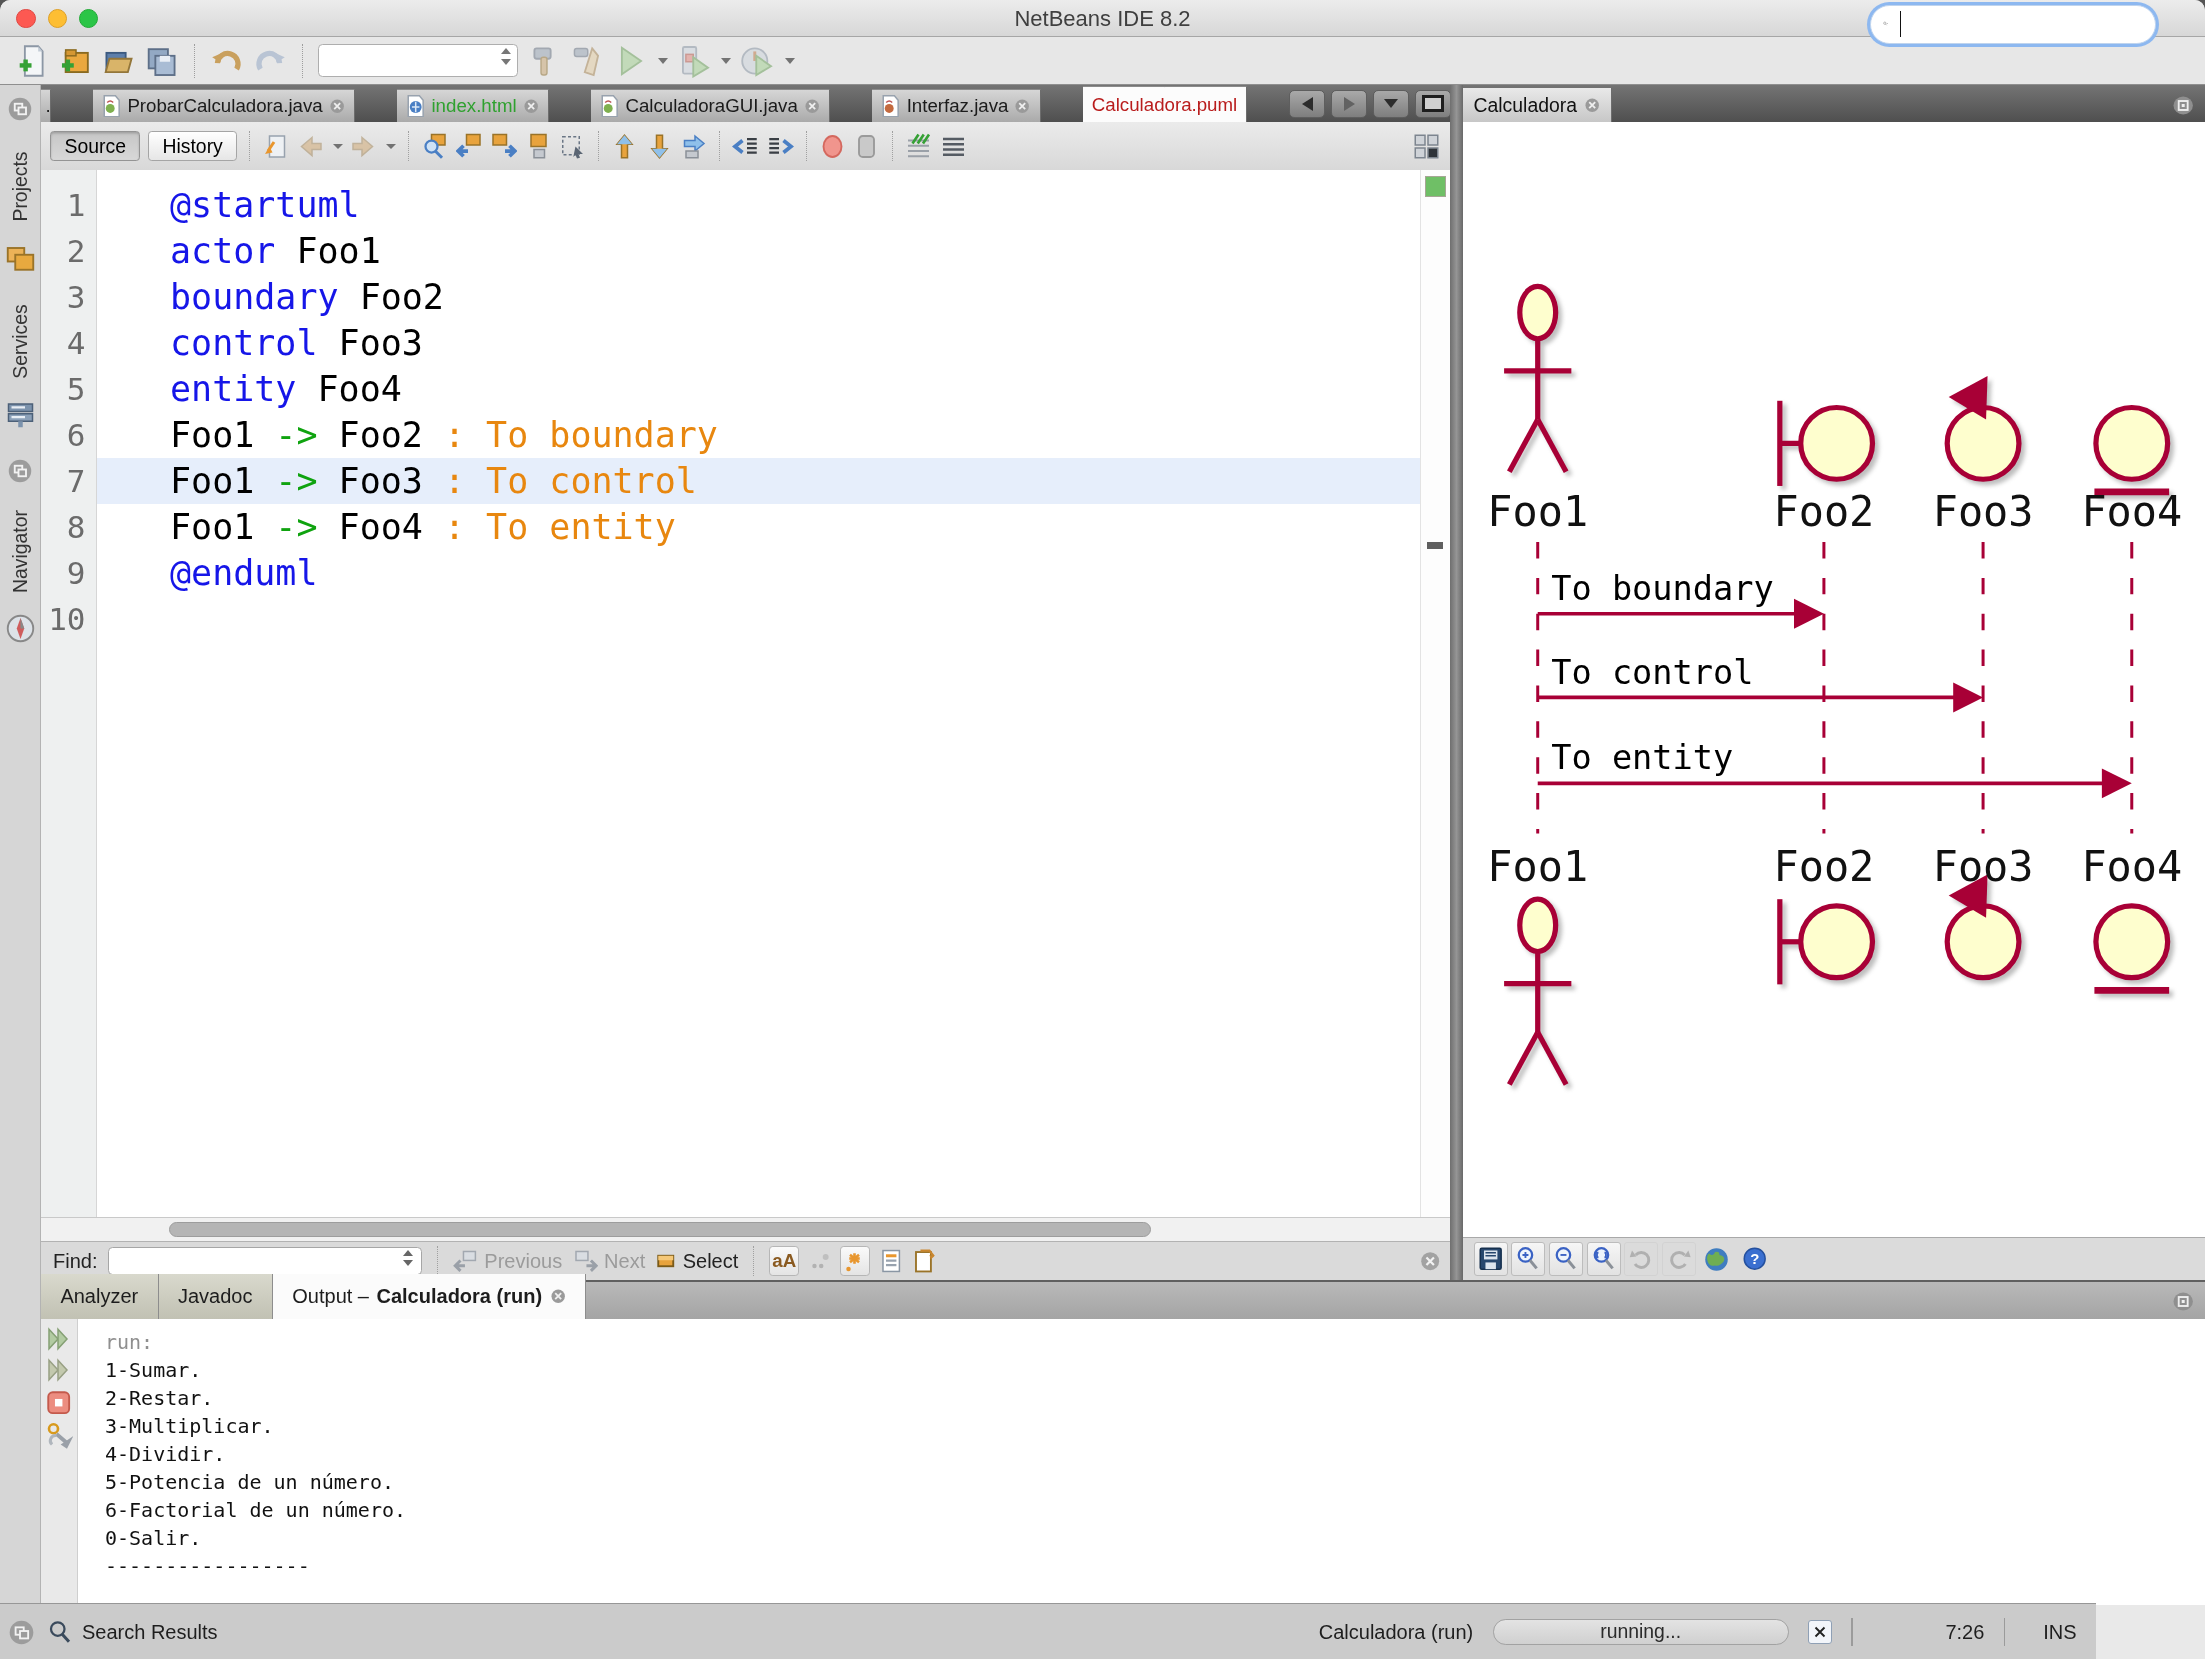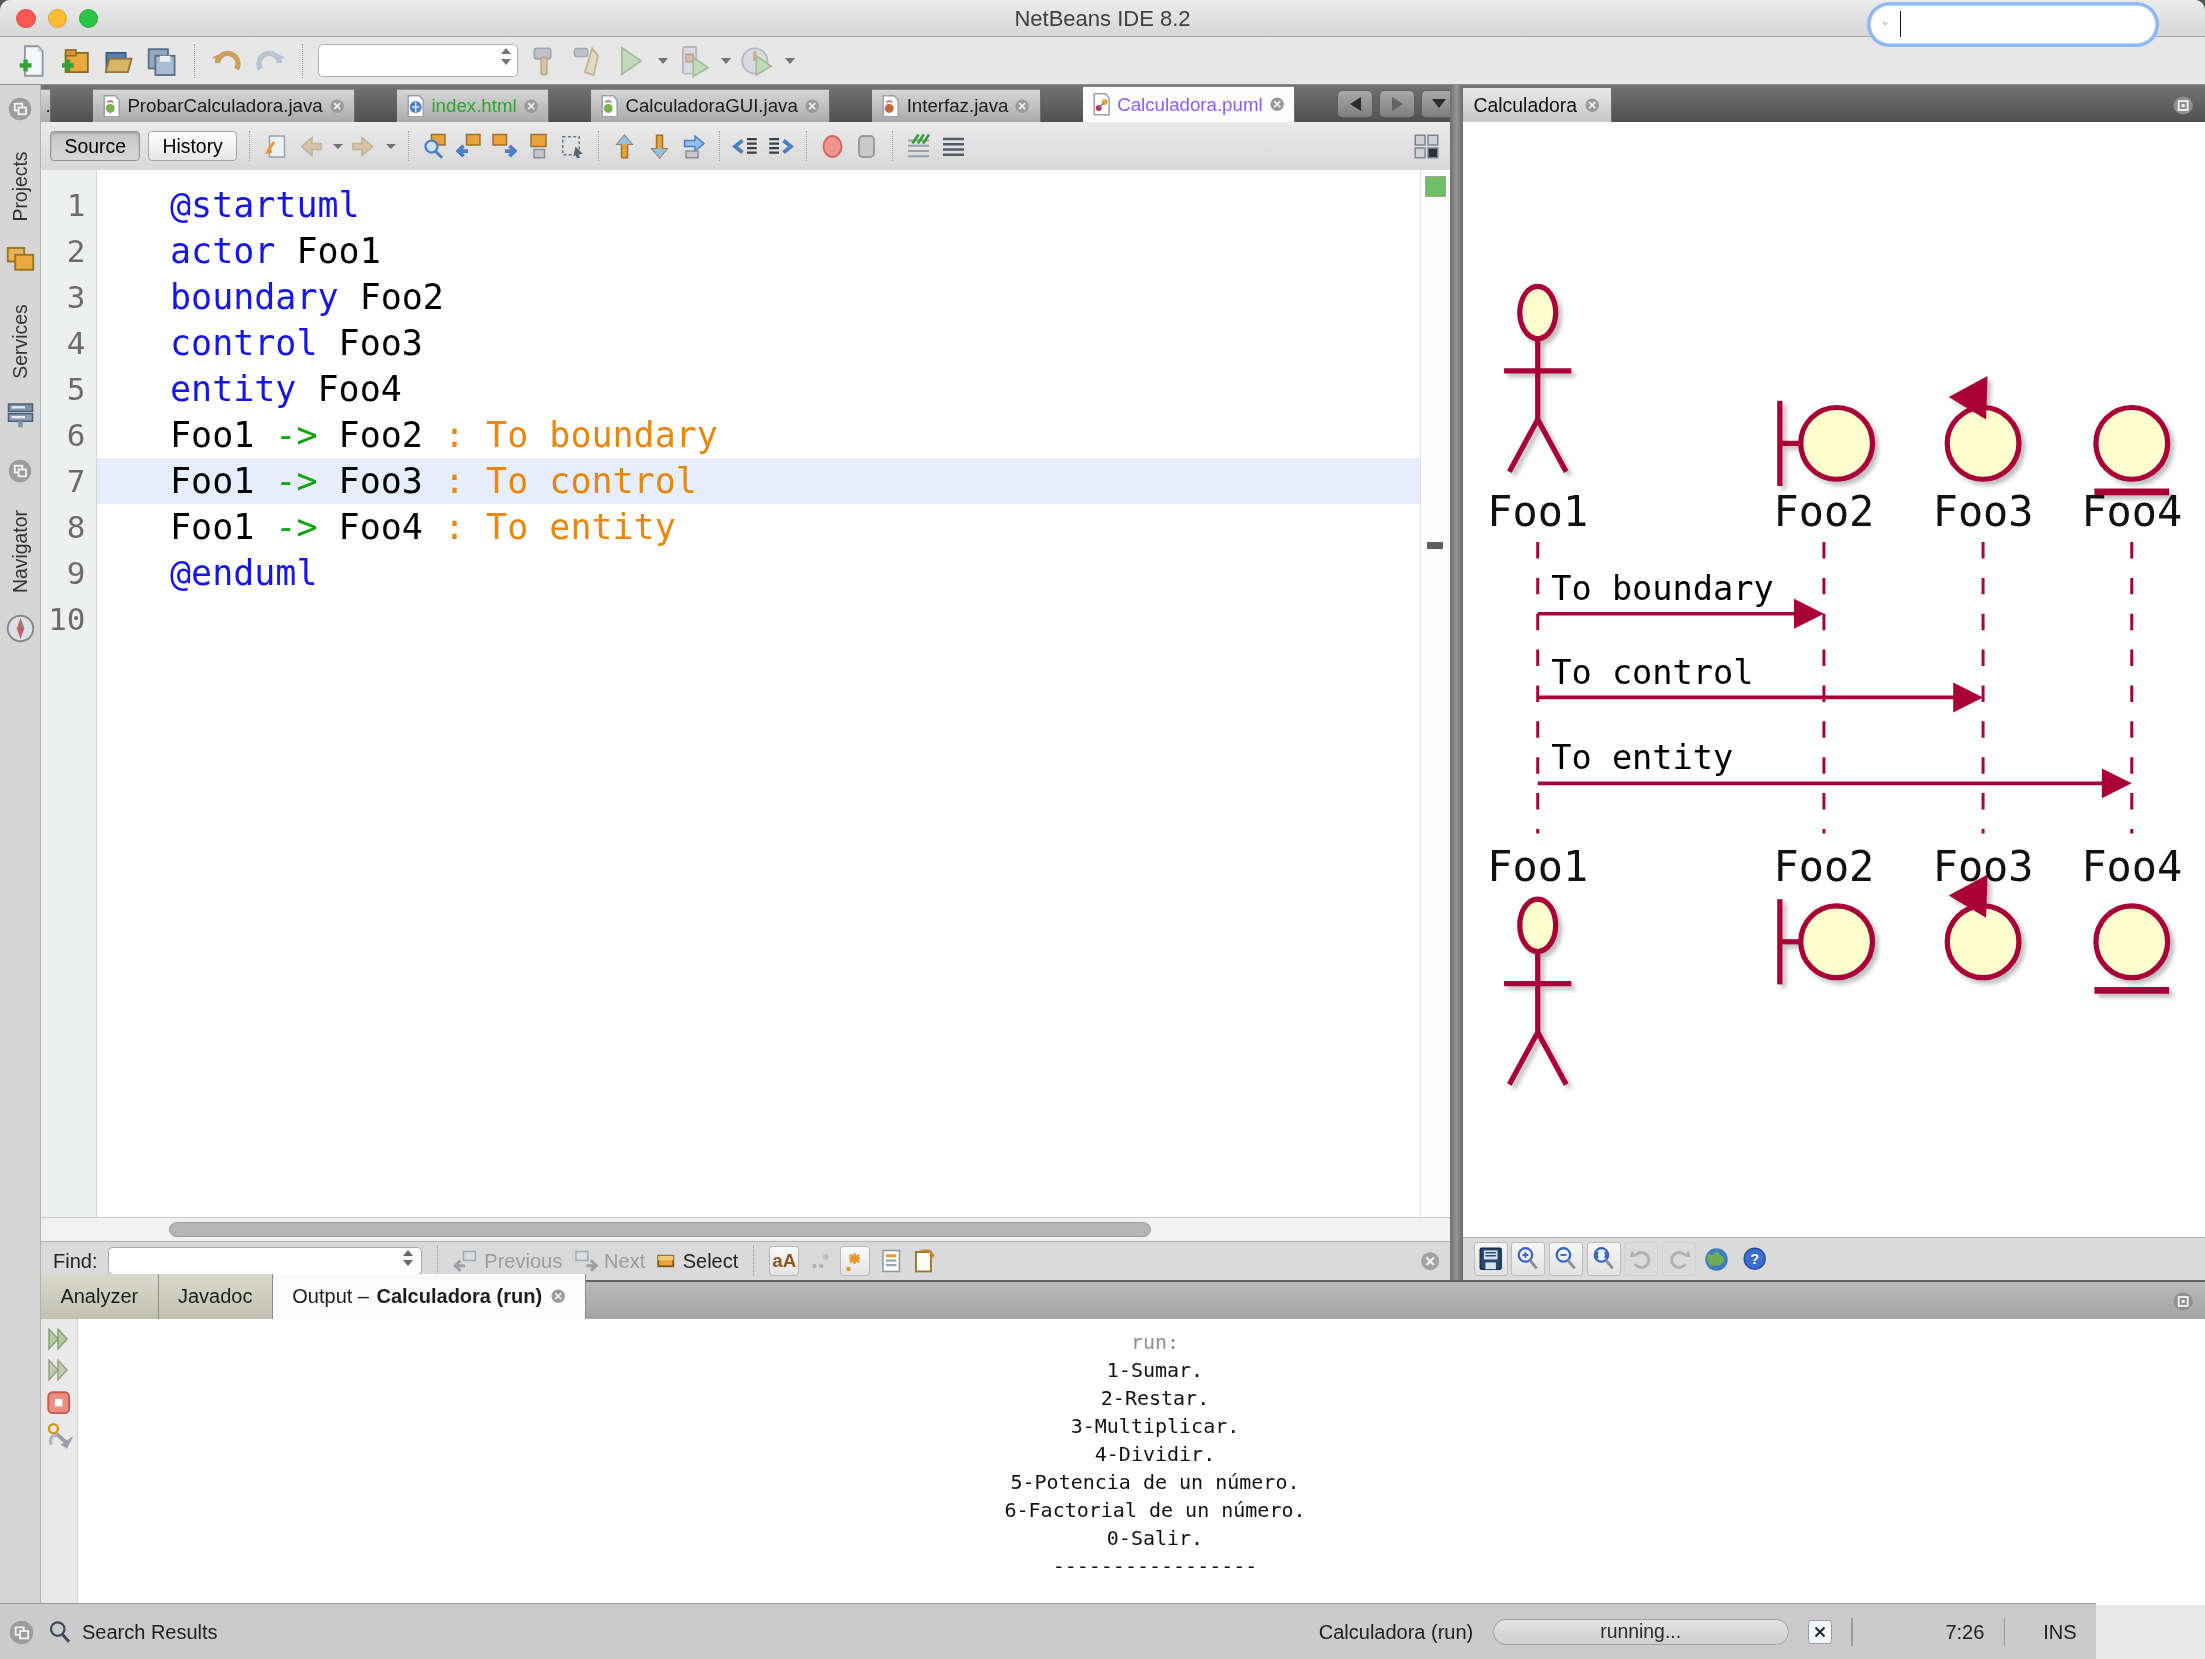--- a/index.html
+++ b/index.html
@@ -40,21 +40,21 @@
     border-right:0.7px solid #b3b3b3;display:flex;flex-direction:column;align-items:center;}
   .vlabel{width:41px;display:flex;align-items:center;justify-content:center;}
   .vlabel span{transform:rotate(-90deg);white-space:nowrap;font-size:19.4px;color:#333;}
   
   .editor{position:absolute;left:41px;top:85px;width:1409px;height:1195px;background:#fff;}
   .tabstrip{position:absolute;left:0;top:0;right:0;height:37px;
     background:linear-gradient(#747474,#4f4f4f);display:flex;align-items:flex-end;gap:42px;}
   .tab{height:33px;display:flex;align-items:center;gap:6px;padding:0 9px;font-size:18.7px;color:#1b1b1b;
     background:linear-gradient(#d6d6d6,#aaaaaa);border-right:0.7px solid #6d6d6d;border-top:0.7px solid #8b8b8b;}
   .tab.first{max-width:54px;overflow:hidden;padding:0 4.5px;}
-  .tab.active{background:#fcfcfc;color:#8b5cf6;height:36px;}
+  .tab.active{background:#fcfcfc;color:#b91c1c;height:36px;flex-direction:column;}
   .tab.mod-new{color:#2fa12f;}
   .ts-controls{margin-left:auto;display:flex;align-items:center;gap:6px;padding-right:7.5px;height:37px;}
   .ts-btn{width:36px;height:28px;border-radius:5.2px;border:0.7px solid #5e5e5e;
     background:linear-gradient(#a9a9a9,#7e7e7e);display:flex;align-items:center;justify-content:center;}
   .arr-l{width:0;height:0;border-top:7.5px solid transparent;border-bottom:7.5px solid transparent;border-right:11.2px solid #2c2c2c;}
   .arr-r{width:0;height:0;border-top:7.5px solid transparent;border-bottom:7.5px solid transparent;border-left:11.2px solid #626262;}
   .arr-d{width:0;height:0;border-left:7.5px solid transparent;border-right:7.5px solid transparent;border-top:9.7px solid #2c2c2c;}
   .max-glyph{width:22.4px;height:16.4px;border:3px solid #1e1e1e;background:#cfcfcf;}
   .editor-toolbar{position:absolute;left:0;top:37px;right:0;height:49px;
     background:linear-gradient(#ebebeb,#d8d8d8);border-bottom:0.7px solid #bdbdbd;
@@ -112,21 +112,21 @@
     display:flex;align-items:flex-end;}
   .out-tab{height:45px;padding:0 19.4px;display:flex;align-items:center;gap:7.5px;font-size:20px;color:#1d1d1d;
     background:linear-gradient(#d9d9cd,#c1c1b3);border-right:0.7px solid #8d8d8d;}
   .out-tab.active{background:#fbfbfb;}
   .out-max{margin-left:auto;margin-right:10.5px;margin-bottom:7.5px;}
   .out-body{position:absolute;left:0;right:0;top:37px;height:286px;background:#fff;display:flex;}
   .out-gutter{width:37px;background:#e9e9e9;border-right:0.7px solid #cfcfcf;display:flex;flex-direction:column;
     align-items:center;gap:7.5px;padding-top:7.5px;}
   .console{flex:1;padding:9px 0 0 27px;font-family:"DejaVu Sans Mono",monospace;font-size:20px;line-height:28px;color:#111;}
   .console .muted{color:#8f8f8f;}
-  .console div{white-space:pre;text-align:center;}
+  .console div{white-space:pre;}
   
   .statusbar{position:absolute;left:0;top:1603px;width:2096px;height:56px;background:#cbcbcb;
     border-top:0.7px solid #979797;font-size:20px;color:#1e1e1e;}
   .sb-left{position:absolute;left:6px;top:0;height:56px;display:flex;align-items:center;gap:10.5px;}
   .sb-right{position:absolute;right:19.4px;top:0;height:56px;display:flex;align-items:center;gap:19.4px;}
   .progress{width:296px;height:25.4px;border:0.7px solid #a2a2a2;border-radius:12.7px;
     background:linear-gradient(#e3e3e3,#d0d0d0);display:flex;align-items:center;justify-content:center;
     font-size:19.4px;color:#2b2b2b;}
   .sb-x{width:24px;height:24px;border:1.5px solid #8fa0b5;background:#f2f5fa;border-radius:3px;
     display:flex;align-items:center;justify-content:center;}

